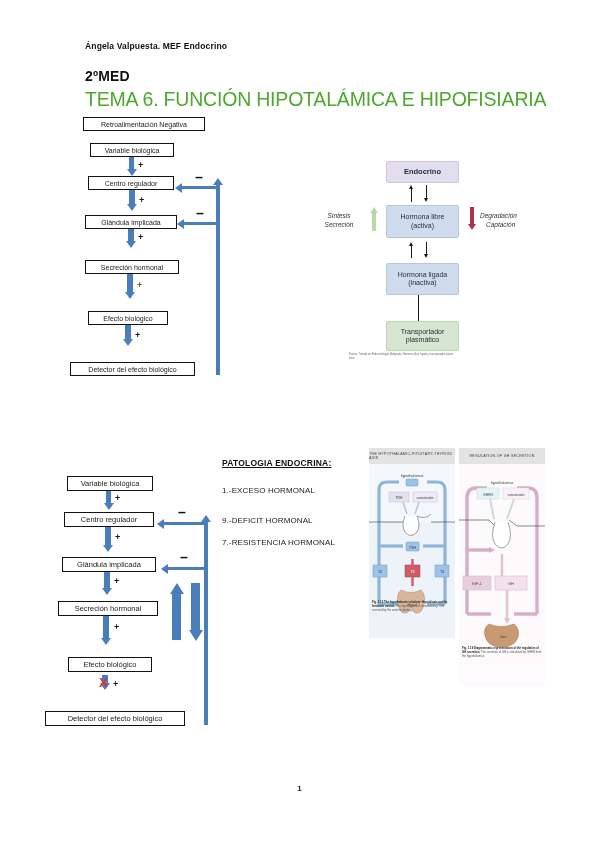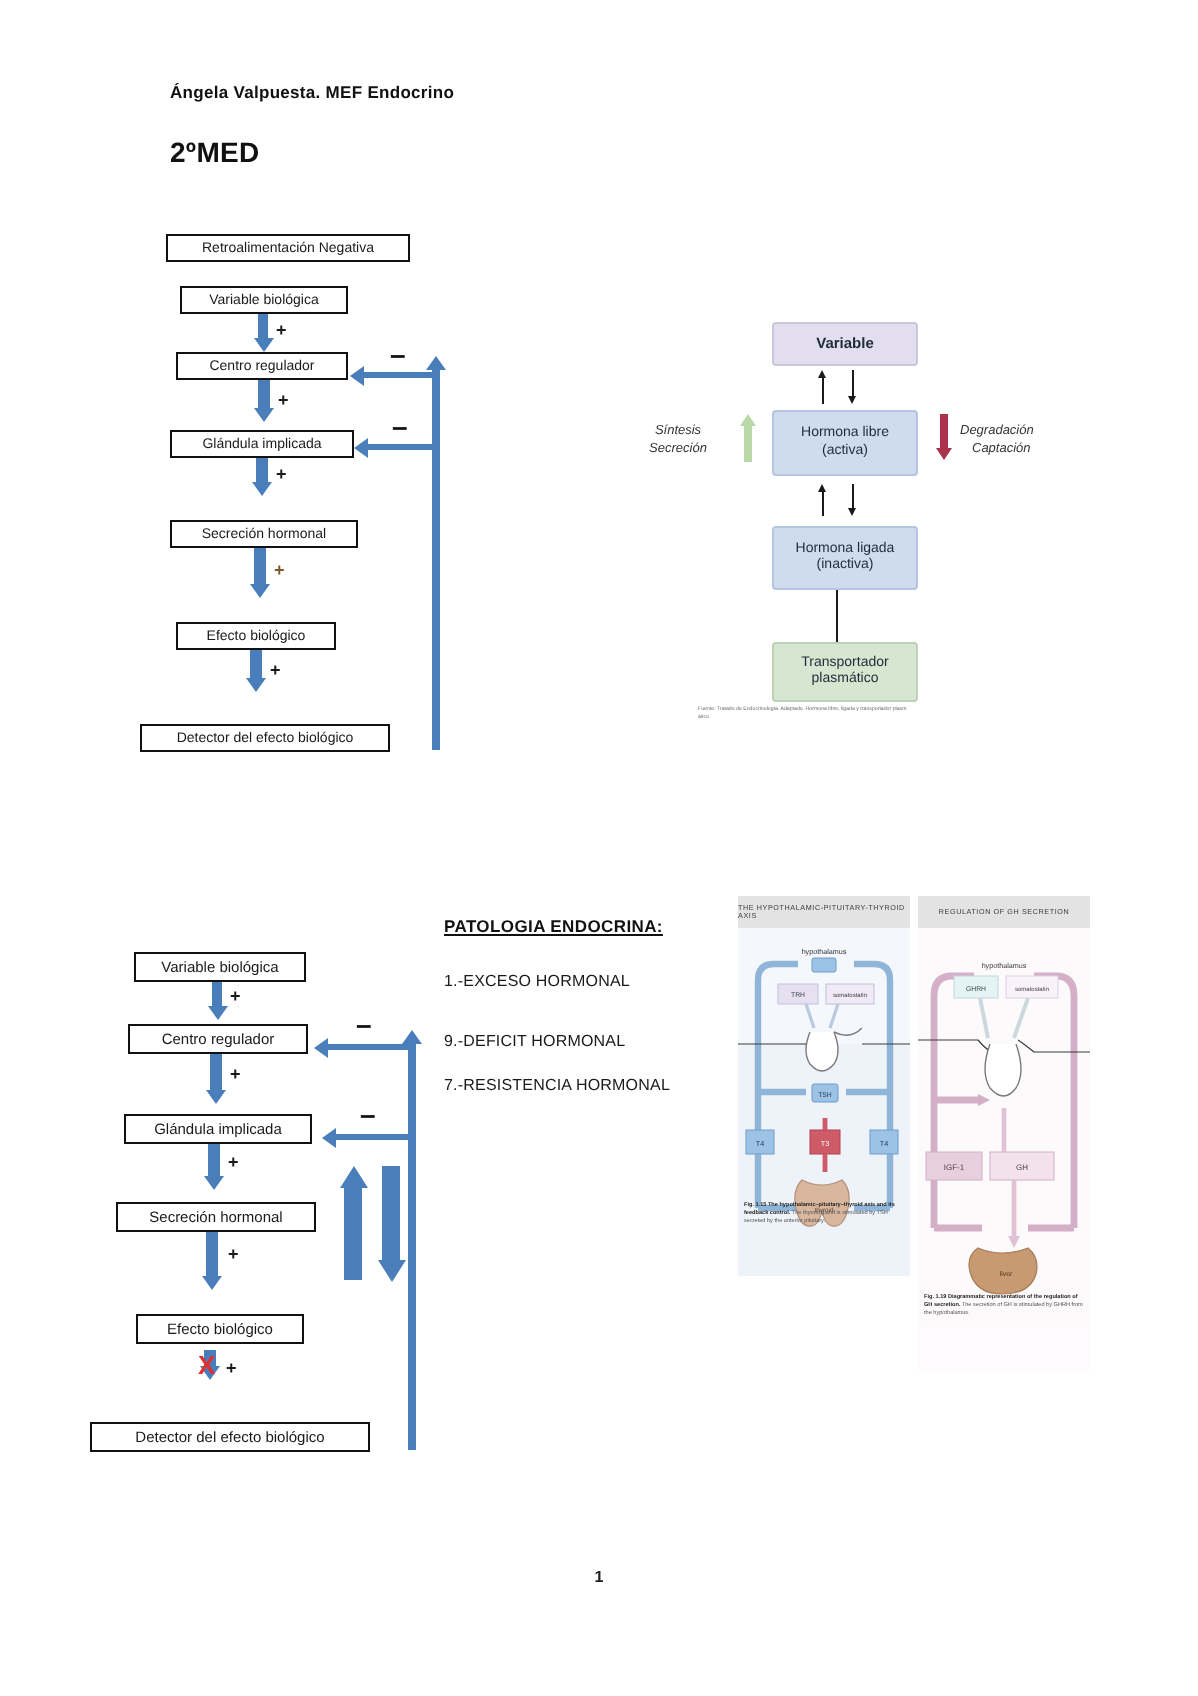--- a/index.html
+++ b/index.html
@@ -138,20 +138,21 @@
   
   .redx{position:absolute;color:#e03030;font-weight:bold;font-size:13px;line-height:13px;}
 </style>
 </head>
 <body>
 
 <div class="page">
 
   <div class="author">Ángela Valpuesta. MEF Endocrino</div>
   <div class="course">2ºMED</div>
+  <div class="title">TEMA 6. FUNCIÓN HIPOTALÁMICA E HIPOFISIARIA</div>
 
   <div>
 
     <div class="fbox" style="left:83px;top:117px;width:122px;height:14px;font-size:7px;">Retroalimentación Negativa</div>
 
     <div class="fbox" style="left:90px;top:143px;width:84px;height:14px;font-size:7px;">Variable biológica</div>
     <div class="vstem" style="left:129px;top:157px;width:5px;height:12px;"></div>
     <div class="vhead-down" style="left:126.5px;top:169px;"></div>
     <div class="sign" style="left:138px;top:160px;">+</div>
 
@@ -184,21 +185,21 @@
     <div class="hhead-left" style="left:175px;top:182.5px;"></div>
     <div class="minus" style="left:195px;top:174px;">–</div>
 
     <div class="vstem" style="left:184px;top:222px;width:34px;height:3.2px;"></div>
     <div class="hhead-left" style="left:177px;top:218.5px;"></div>
     <div class="minus" style="left:196px;top:210px;">–</div>
   </div>
 
   <div>
 
-    <div class="hd-box hd-recep" style="left:386px;top:161px;width:73px;height:22px;">Variable</div>
+    <div class="hd-box hd-recep" style="left:386px;top:161px;width:73px;height:22px;">Endocrino</div>
 
     <div class="blk-stem" style="left:411px;top:189px;width:1.1px;height:13px;"></div>
     <div class="blk-head-up" style="left:409px;top:185px;"></div>
     <div class="blk-stem" style="left:426px;top:185px;width:1.1px;height:13px;"></div>
     <div class="blk-head-down" style="left:424px;top:198px;"></div>
 
     <div class="hd-box hd-blue" style="left:386px;top:205px;width:73px;height:33px;flex-direction:column;">
       <span>Hormona libre</span>
       <span>(activa)</span>
     </div>

